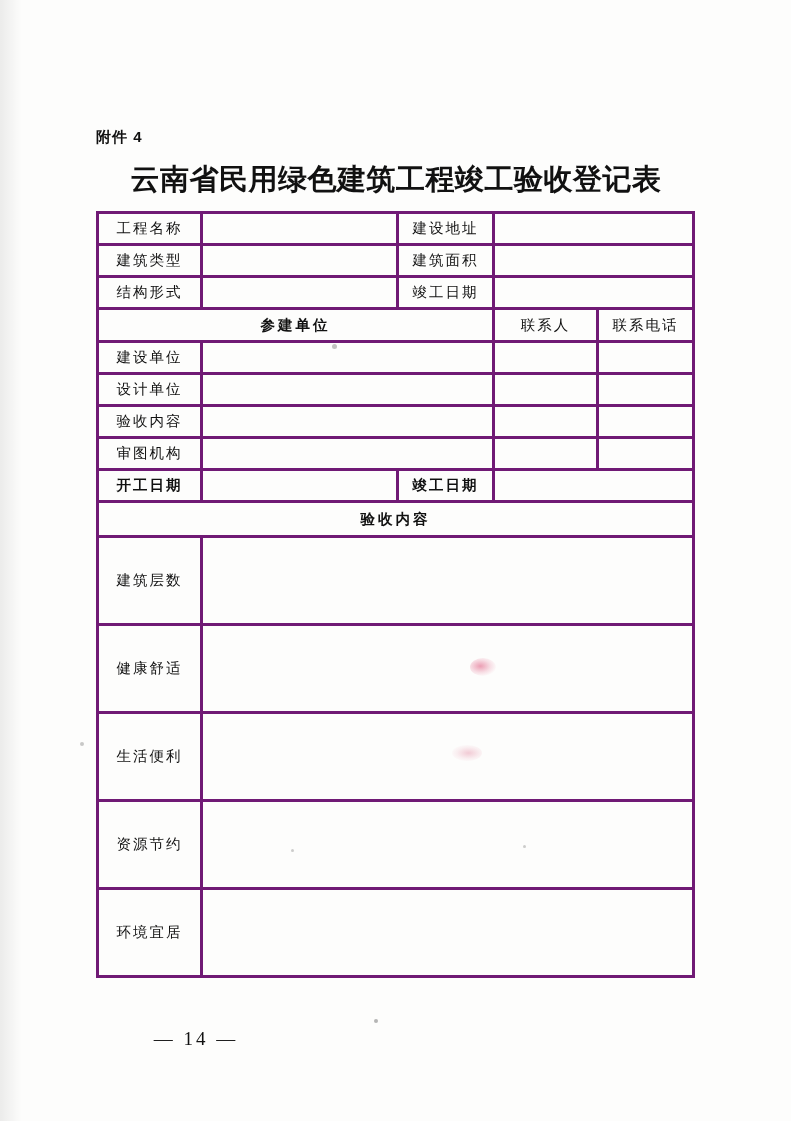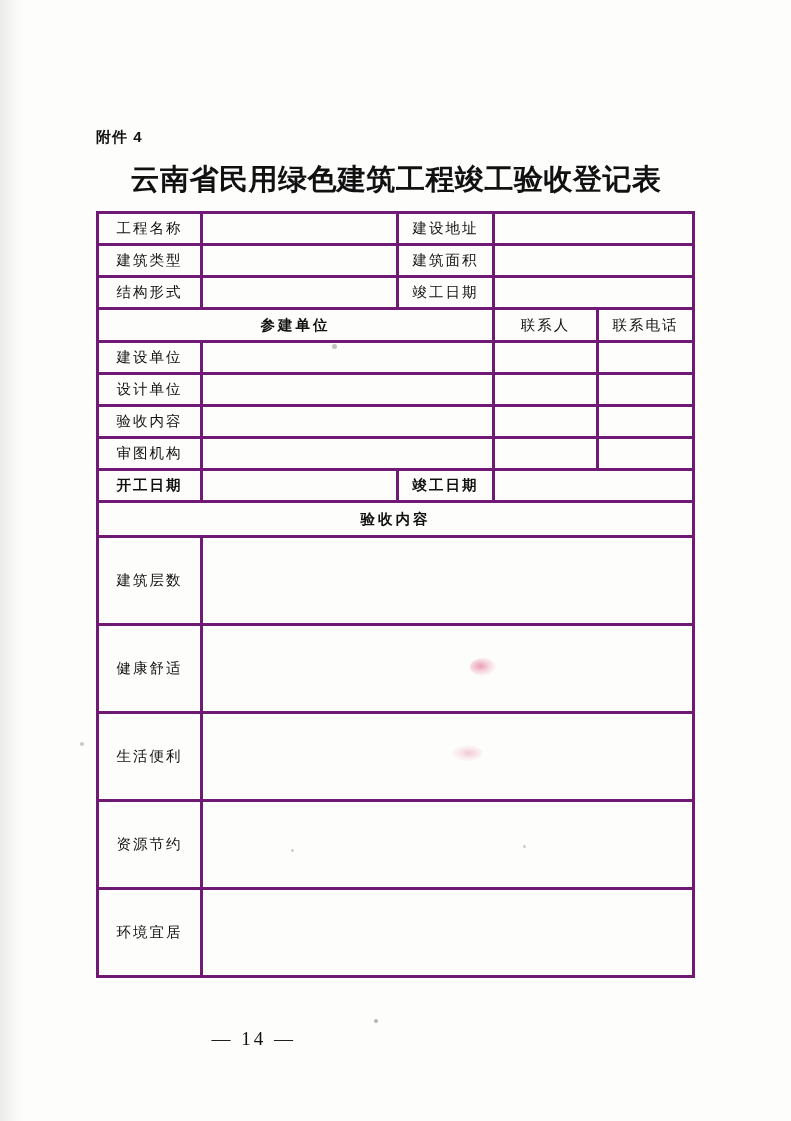--- a/index.html
+++ b/index.html
@@ -71,21 +71,21 @@
   .center-span {
     text-align: center;
     letter-spacing: 3px;
     font-weight: bold;
   }
   .page-number {
     position: absolute;
     left: 96px;
     top: 1028px;
     width: 200px;
-    text-align: right;
+    text-align: center;
     font-family: "Liberation Serif", serif;
     font-size: 19px;
     letter-spacing: 3px;
   }
   
   .speck {
     position: absolute;
     border-radius: 50%;
     pointer-events: none;
   }

